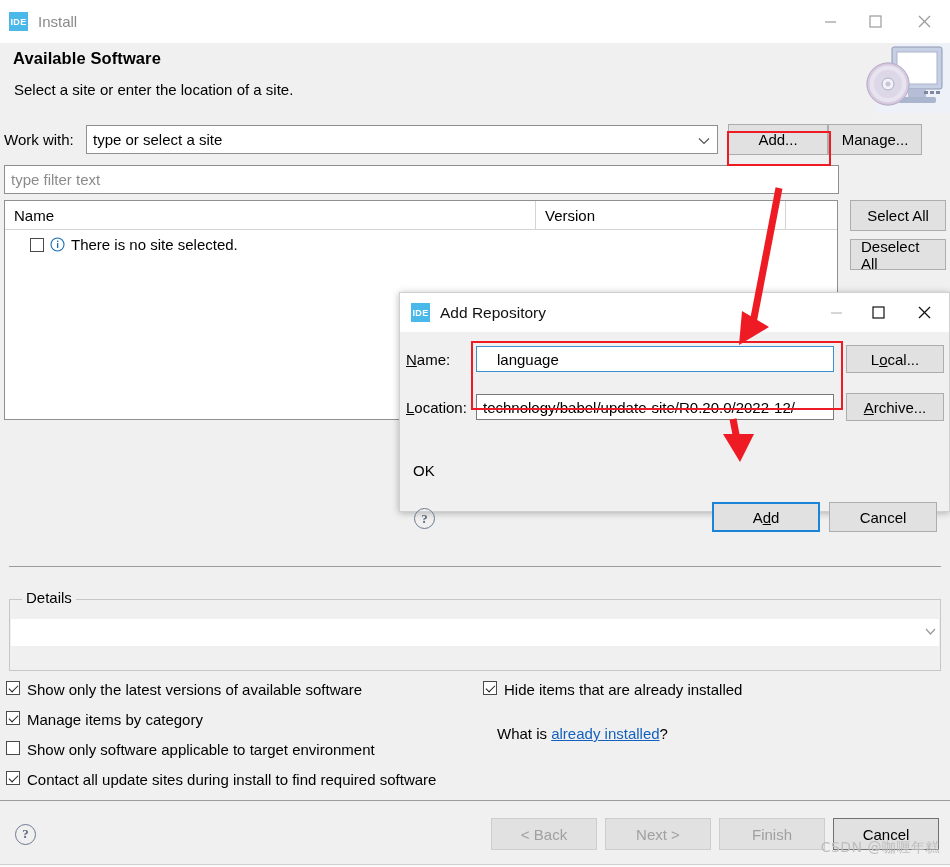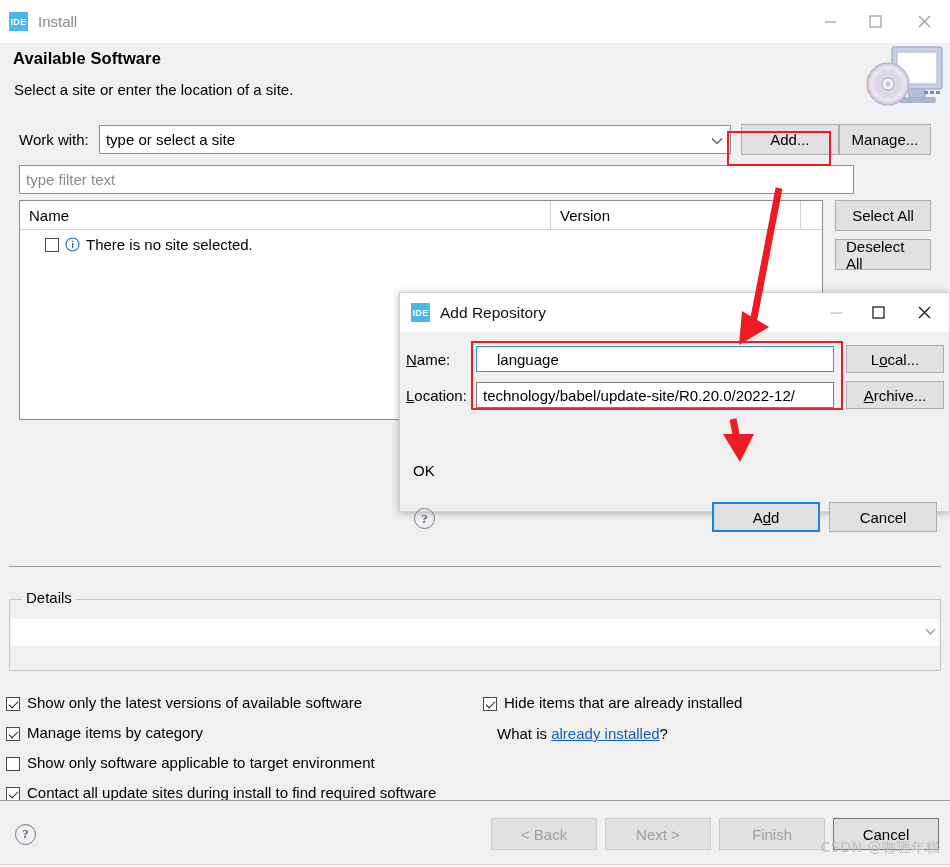--- a/index.html
+++ b/index.html
@@ -55,21 +55,21 @@
     height: 75px;
   }
   .header-title { font-size: 16.5px; font-weight: bold; letter-spacing: .1px; }
   .header-sub { margin-top: 13px; margin-left: 1px; font-size: 15px; }
   .header-banner {
     position: absolute; right: 0px; top: -8px;
     width: 92px; height: 84px;
   }
 
   
-  .body-area { flex: 1 1 auto; position: relative; padding: 0 19px; }
+  .body-area { flex: 1 1 auto; position: relative; padding: 0 4px; }
 
   .row-workwith {
     display: flex; align-items: center; gap: 0px;
     margin-top: 5px; height: 33px;
   }
   .lbl-workwith { width: 82px; font-size: 15px; }
   .combo {
     flex: 0 0 632px; height: 29px; background: #fff;
     border: 1px solid #8f8f8f;
     display: flex; align-items: center;
@@ -141,21 +141,21 @@
     position: absolute; left: 1px; right: 1px; top: 19px; height: 27px;
     background: #fff;
   }
   .details-scroll {
     position: absolute; right: 3px; top: 22px; width: 13px; height: 20px;
     color: #8b8b8b; display: flex; align-items: center; justify-content: center;
   }
 
   
   .checks { position: absolute; left: 6px; top: 563px; width: 940px; }
-  .chk-line { display: flex; align-items: flex-end; gap: 7px; height: 30px; }
+  .chk-line { display: flex; align-items: flex-start; gap: 7px; height: 30px; }
   .chk-box {
     width: 14px; height: 14px; border: 1px solid #4a4a4a; background: #fff;
     position: relative; flex: 0 0 auto;
   }
   .chk-box.checked::after {
     content: ""; position: absolute; left: 2px; top: 3px;
     width: 8px; height: 4px; border-left: 1.6px solid #1a1a1a;
     border-bottom: 1.6px solid #1a1a1a; transform: rotate(-45deg);
   }
   .chk-label { font-size: 15px; }
@@ -429,21 +429,21 @@
     <div class="dlg-row" style="margin-top:12px">
       <div class="dlg-label"><span class="mnem">N</span><span>ame:</span></div>
       <div class="dlg-input focused inp-name">language</div>
       <div class="btn dlg-sidebtn">
           <span>L</span>
           <span class="mnem">o</span>
           <span>cal...</span>
         </div>
     </div>
 
-    <div class="dlg-row" style="margin-top:6px">
+    <div class="dlg-row" style="margin-top:18px">
       <div class="dlg-label"><span class="mnem">L</span><span>ocation:</span></div>
       <div class="dlg-input inp-loc">technology/babel/update-site/R0.20.0/2022-12/</div>
       <div class="btn dlg-sidebtn">
           <span class="mnem">A</span>
           <span>rchive...</span>
         </div>
     </div>
 
     <div class="dlg-status">OK</div>
     <div class="dlg-help">?</div>

